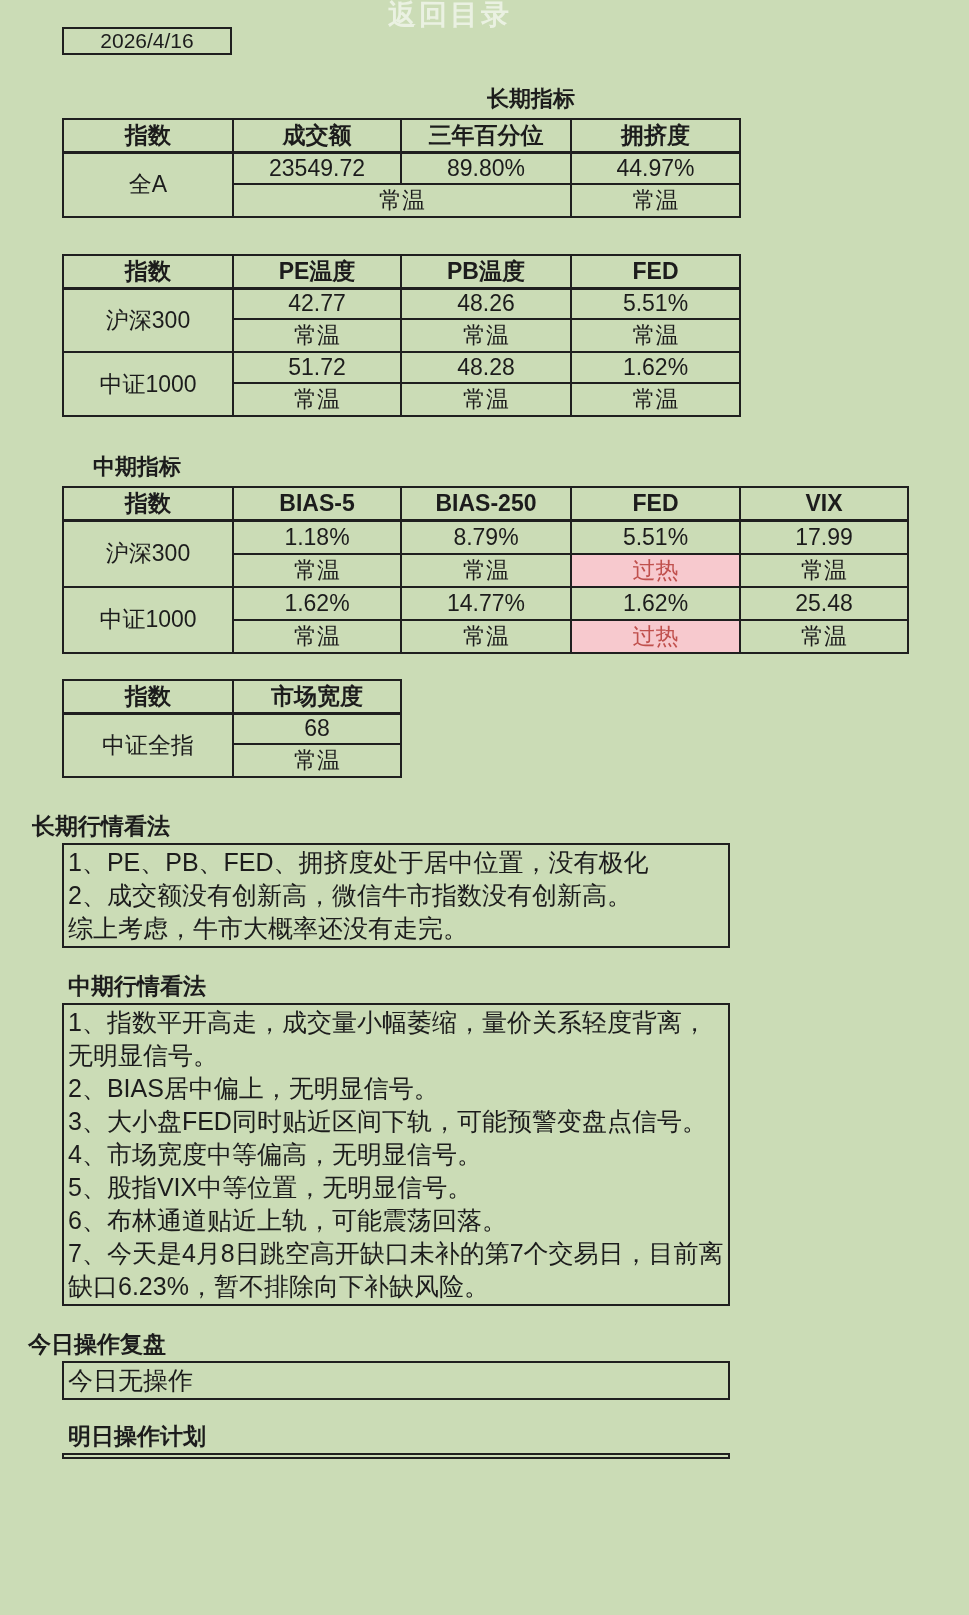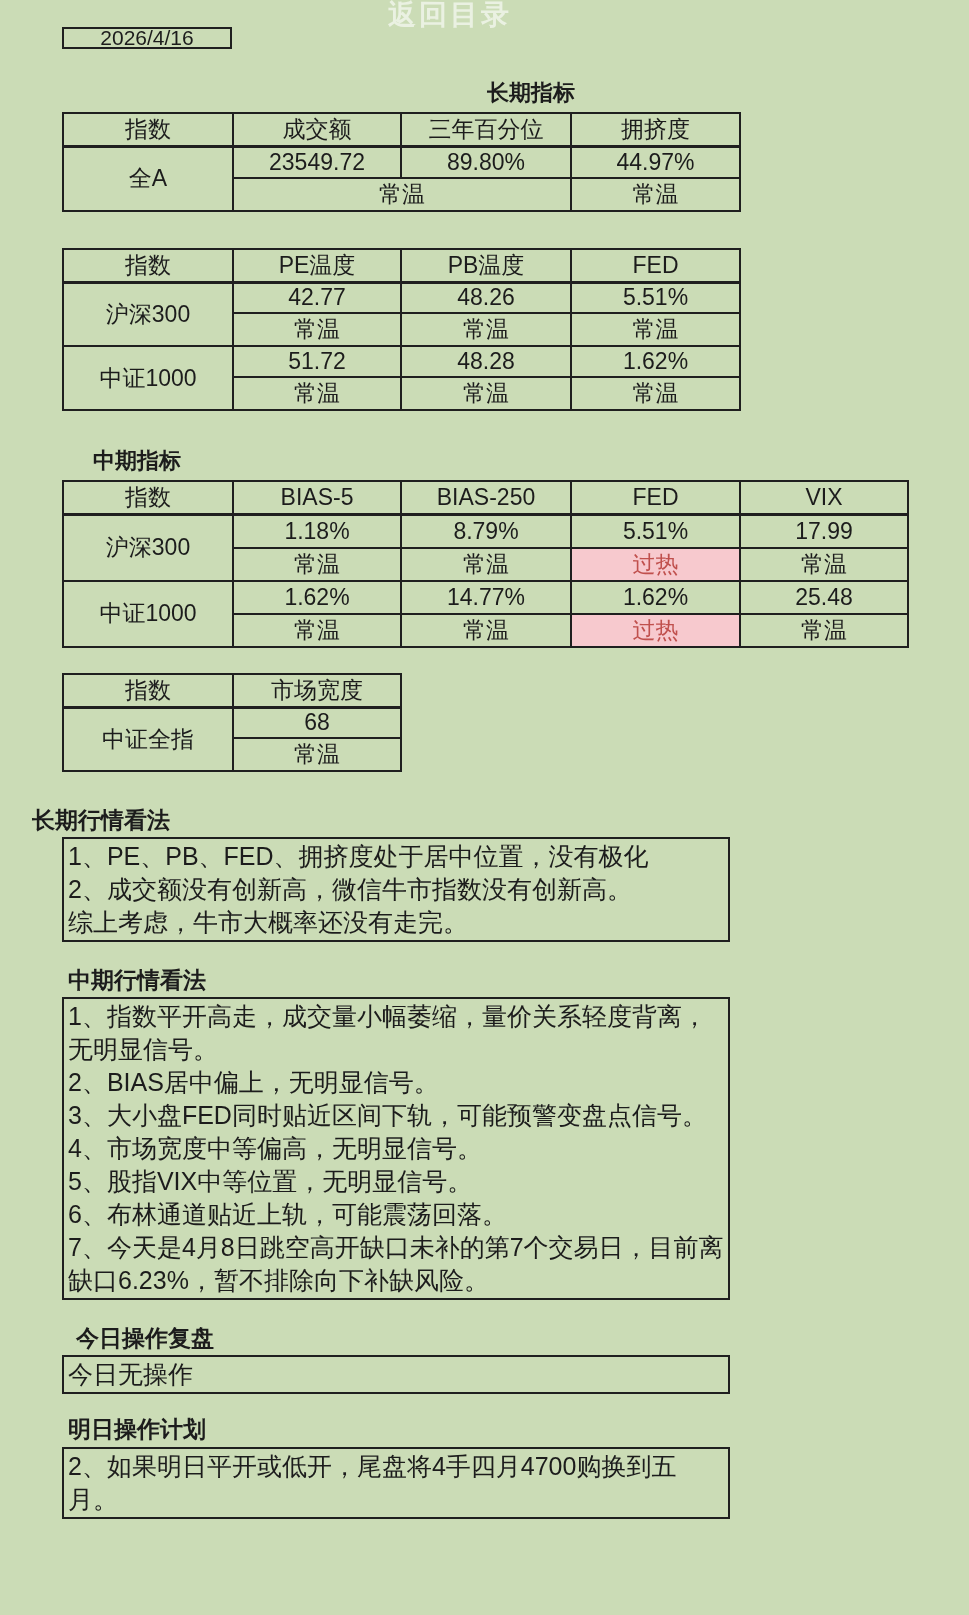--- a/index.html
+++ b/index.html
@@ -19,45 +19,45 @@
     font-family:"Liberation Sans", sans-serif;
     position:relative;
     overflow:hidden;
   }
   .back-link{
     position:absolute;top:-4px;left:450px;transform:translateX(-50%);
     font-size:28px;font-weight:bold;color:var(--faint);letter-spacing:3px;
     white-space:nowrap;
   }
   .date-box{
-    margin:27px 0 0 62px;width:170px;height:22px;
+    margin:27px 0 0 62px;width:170px;height:28px;
     border:2px solid var(--bd);
     display:flex;align-items:center;justify-content:center;
     font-size:21px;
   }
   .section-title{
     font-weight:bold;font-size:22px;line-height:24px;margin:0;
   }
   #lt-title{margin:32px 0 7px 93px;text-align:center;}
   #mt-title{margin:38px 0 7px 93px;}
   #lv-title{margin:36px 0 5px 32px;font-size:23px;}
   #mv-title{margin:26px 0 5px 68px;font-size:23px;}
-  #td-title{margin:26px 0 5px 76px;font-size:23px;}
-  #tm-title{margin:24px 0 5px 68px;font-size:23px;font-family:Liberation Serif, serif;}
+  #td-title{margin:26px 0 5px 28px;font-size:23px;}
+  #tm-title{margin:24px 0 5px 68px;font-size:23px;}
 
   table{
     border-collapse:collapse;table-layout:fixed;
     margin-left:62px;
   }
   td,th{
     border:2px solid var(--bd);
     text-align:center;vertical-align:middle;
     font-size:23px;padding:0;overflow:hidden;
   }
-  th{font-weight:normal;border-bottom:3px solid var(--bd);border-radius:7px;}
+  th{font-weight:bold;border-bottom:3px solid var(--bd);border-radius:7px;}
   #table1{width:677px;}  #table1 tr{height:31px;}
   #table2{width:677px;margin-top:36px;}  #table2 tr{height:31px;}
   #table3{width:845px;}  #table3 tr{height:33px;}
   #table4{width:338px;margin-top:25px;}  #table4 tr{height:31px;}
   td.hot{background:var(--hot-bg);color:var(--hot-ink);margin-top:28px;}
 
   .text-box{
     margin-left:62px;width:668px;
     border:2px solid var(--bd);
     padding:1px 4px;
@@ -227,14 +227,13 @@
   <div class="text-line">7、今天是4月8日跳空高开缺口未补的第7个交易日，目前离缺口6.23%，暂不排除向下补缺风险。</div>
 </div>
 
 <h2 class="section-title" id="td-title">今日操作复盘</h2>
 <div class="text-box">
   <div class="text-line">今日无操作</div>
 </div>
 
 <h2 class="section-title" id="tm-title">明日操作计划</h2>
 <div class="text-box">
-  <div class="text-line">2、如果明日平开或低开，尾盘将4手四月4700购换到五月。</div>
 </div>
 
 </body></html>

